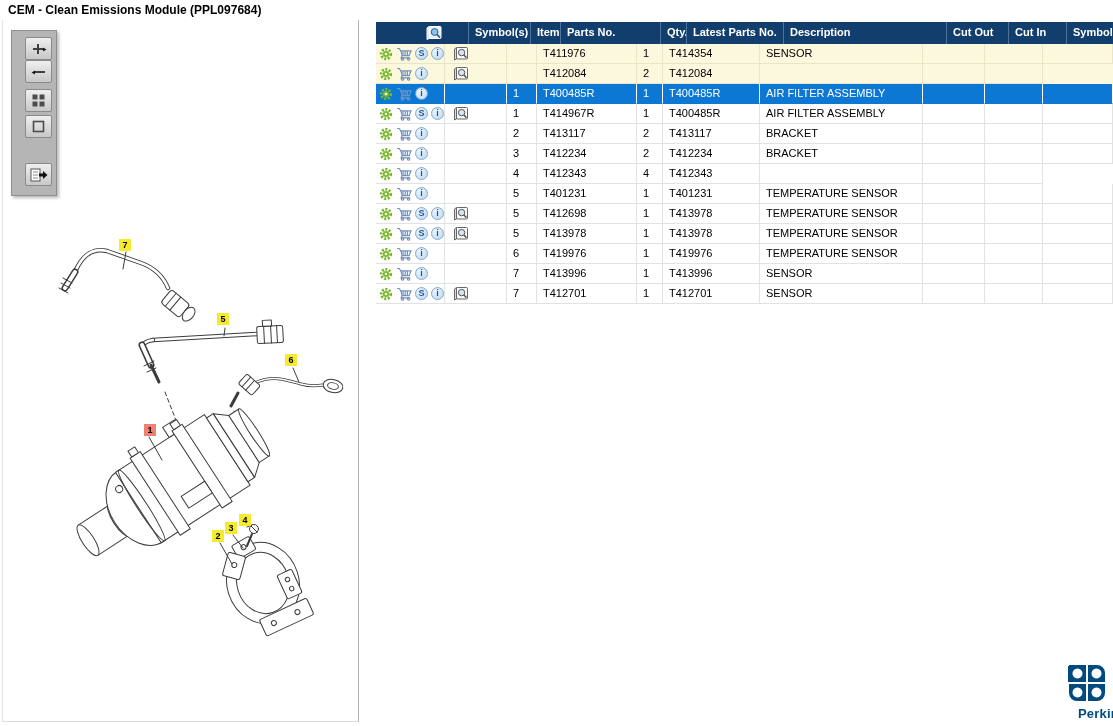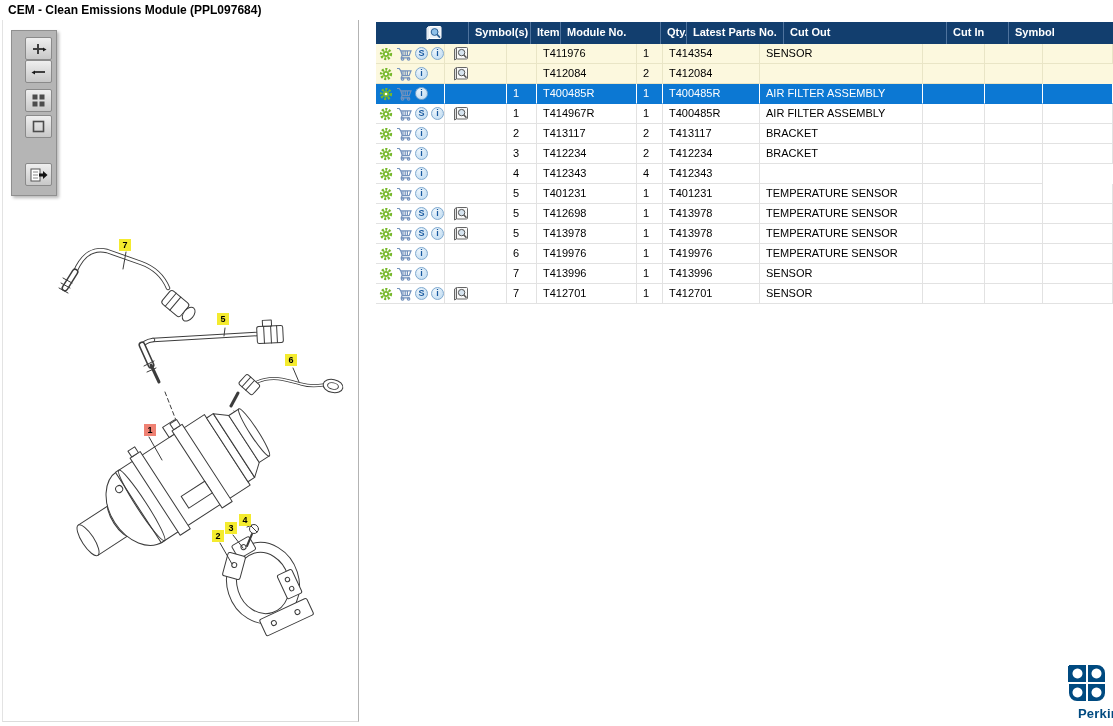--- a/index.html
+++ b/index.html
@@ -245,23 +245,24 @@
     <div class="hcell icon-cell">
       <svg width="18" height="16" viewBox="0 0 18 16">
         <rect x="4" y="1.5" width="12" height="12" rx="1" fill="#e9f0f7" stroke="#fff"></rect>
         <path d="M4,1.5 L2,3 V14.5 L4,13.5 Z" fill="#c6d6e6" stroke="#fff"></path>
         <circle cx="9.6" cy="7" r="3.4" fill="#8fc0e8" stroke="#2b5f93"></circle>
         <path d="M12,9.4 L15,12.6" stroke="#2b5f93" stroke-width="1.6" fill="none"></path>
       </svg>
     </div>
     <div class="hcell">Symbol(s)</div>
     <div class="hcell">Item</div>
-    <div class="hcell">Module No.</div>
+    <div class="hcell">Parts No.</div>
     <div class="hcell">Qty.</div>
     <div class="hcell">Latest Parts No.</div>
+    <div class="hcell">Description</div>
     <div class="hcell">Cut Out</div>
     <div class="hcell">Cut In</div>
     <div class="hcell">Symbol</div>
   </div>
   <div>
       <div class="row cream">
     <div class="cell icons">
       <span class="icn">
         <svg width="14" height="14" viewBox="0 0 16 16">
           <circle cx="8" cy="8" r="5.4" fill="none" stroke="var(--gear_green,#76b82a)" stroke-width="3.2" stroke-dasharray="2.3 1.7"></circle>

